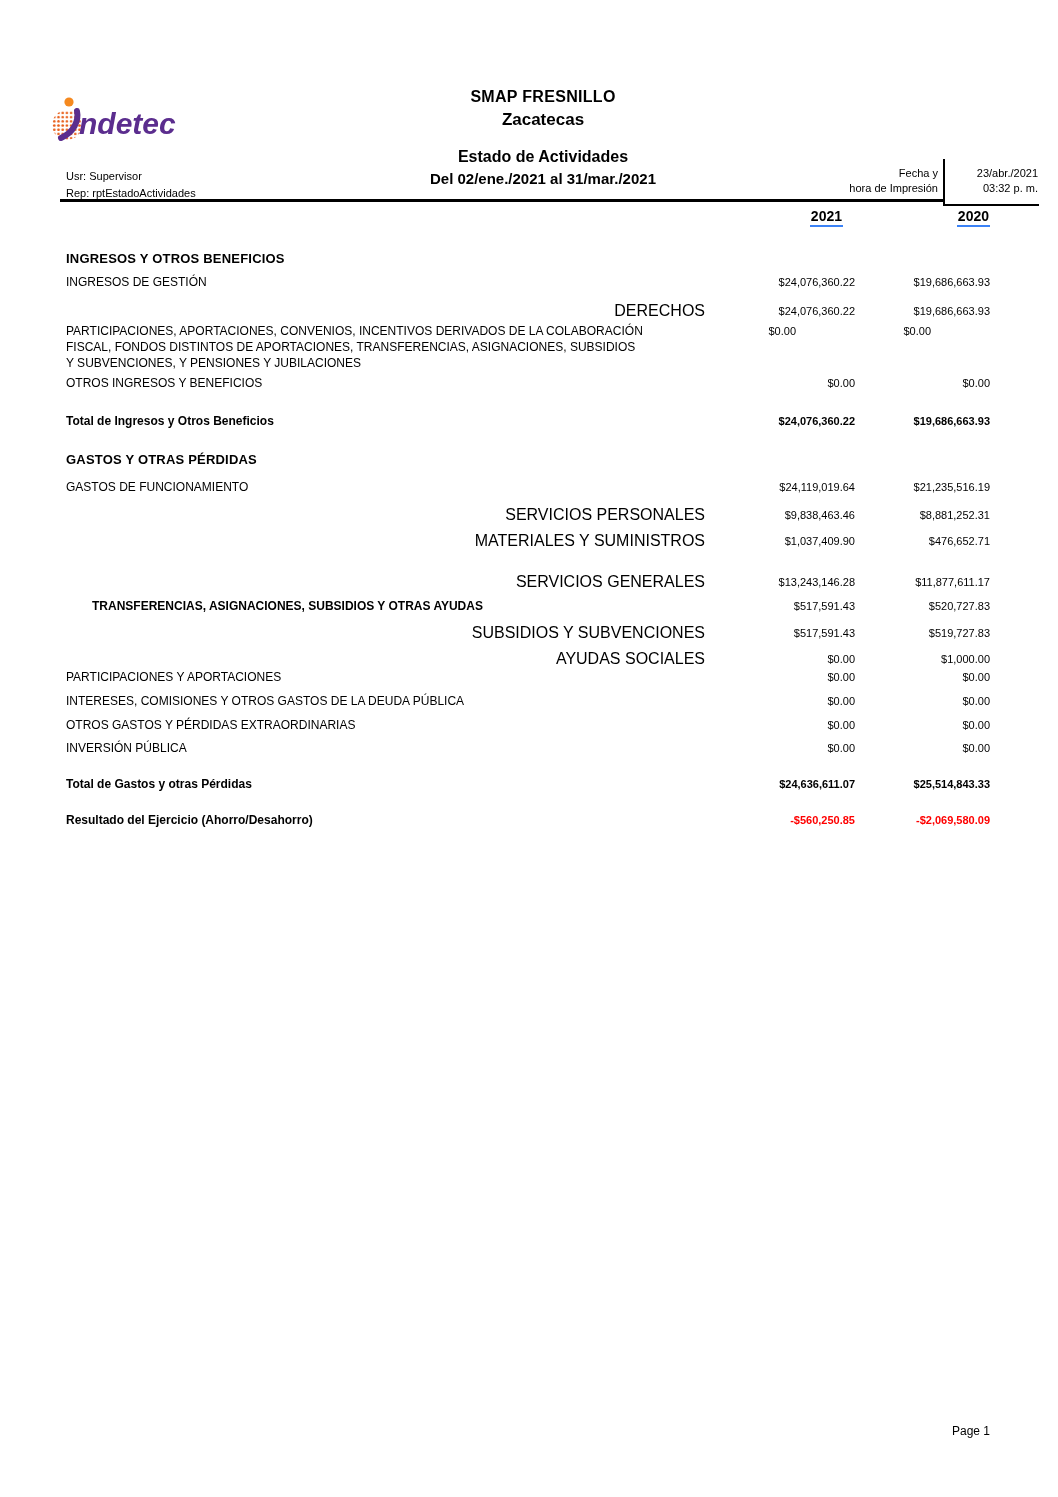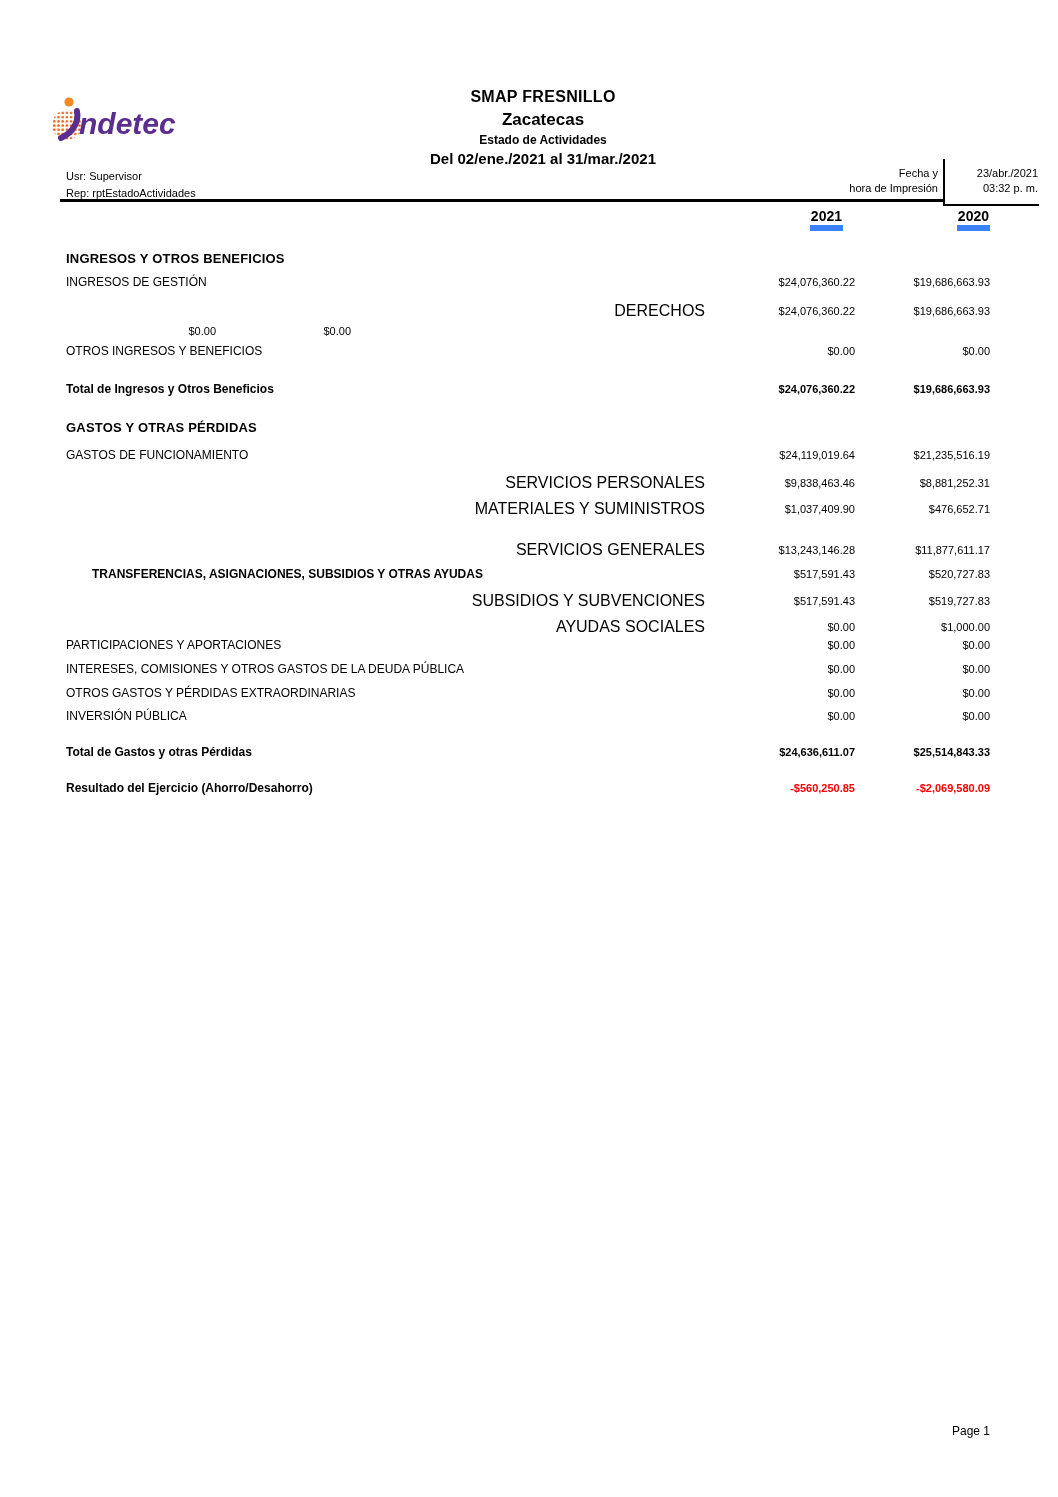--- a/index.html
+++ b/index.html
@@ -9,31 +9,31 @@
     position:relative;
     font-family:"Liberation Sans", sans-serif;
     color:#000;
     overflow:hidden;
   }
   
   .logo { position:absolute; left:48px; top:94px; }
   .titles { position:absolute; left:28px; right:0; top:88px; text-align:center; line-height:1.18; }
   .t-main   { font-size:16px; font-weight:bold; letter-spacing:.3px; }
   .t-sub    { font-size:17px; font-weight:bold; margin-top:3px; }
-  .t-report { font-size:12px; font-weight:bold; margin-top:3px; }
+  .t-report { font-size:16px; font-weight:bold; margin-top:18px; }
   .t-period { font-size:15px; font-weight:bold; margin-top:3px; }
   .usr { position:absolute; left:66px; top:170px; font-size:11px; }
   .rep { position:absolute; left:66px; top:187px; font-size:11px; }
   .print-label { position:absolute; right:120px; top:166px; font-size:11px; text-align:right; line-height:15px; }
   .print-values { position:absolute; left:946px; top:166px; width:92px; font-size:11px; text-align:right; line-height:15px; }
   .rule-main  { position:absolute; left:60px;  top:199px; width:883px; height:3px; background:#000; }
   .rule-vert  { position:absolute; left:943px; top:159px; width:2px;  height:47px; background:#000; }
   .rule-right { position:absolute; left:943px; top:204px; width:96px; height:2px; background:#000; }
   .col-head { position:absolute; top:208px; font-size:14px; font-weight:bold; }
-  .col-head span { border-bottom:6px solid #3b82f6; padding:0 1px 1px 1px; }
+  .col-head span { border-bottom:2px solid #3b82f6; padding:0 1px 1px 1px; }
   .col-head.c1 { right:215px; }
   .col-head.c2 { right:68px;  }
   
   .table { position:absolute; left:66px; top:245px; width:924px; }
   .row { display:flex; align-items:flex-start; }
   .lbl { flex:1; }
   .val { width:150px; text-align:right; font-size:11px; line-height:16px; }
   .val.v2 { width:135px; }
   .r-section .lbl { font-size:13px; font-weight:bold; letter-spacing:.2px; line-height:17px; }
   .r-group   .lbl { font-size:12px; font-weight:normal; line-height:16px; }
@@ -102,20 +102,21 @@
     <div class="val v2">$19,686,663.93</div>
   </div>
 
   <div class="row r-sub" style="margin-top:13px">
     <div class="lbl">DERECHOS</div>
     <div class="val v1">$24,076,360.22</div>
     <div class="val v2">$19,686,663.93</div>
   </div>
 
   <div class="row r-group" style="margin-top:4px">
+    <div class="lbl wrap">PARTICIPACIONES, APORTACIONES, CONVENIOS, INCENTIVOS DERIVADOS DE LA COLABORACIÓN FISCAL, FONDOS DISTINTOS DE APORTACIONES, TRANSFERENCIAS, ASIGNACIONES, SUBSIDIOS Y SUBVENCIONES, Y PENSIONES Y JUBILACIONES</div>
     <div class="val v1">$0.00</div>
     <div class="val v2">$0.00</div>
   </div>
 
   <div class="row r-group" style="margin-top:4px">
     <div class="lbl">OTROS INGRESOS Y BENEFICIOS</div>
     <div class="val v1">$0.00</div>
     <div class="val v2">$0.00</div>
   </div>
 

